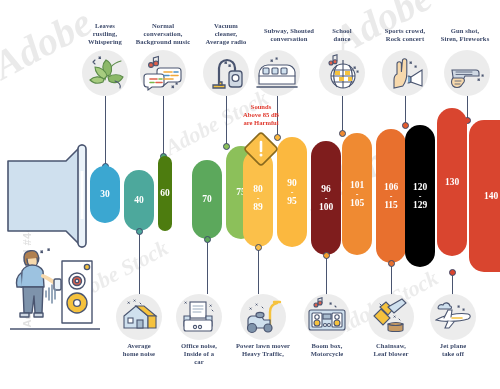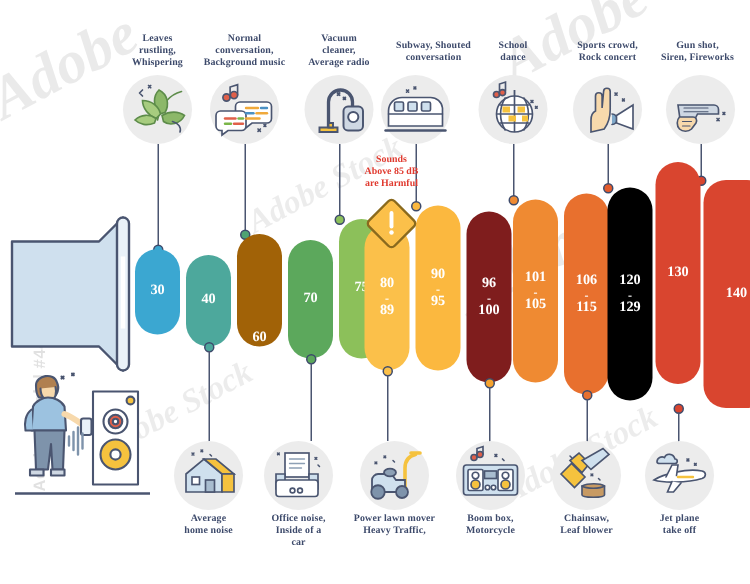--- a/index.html
+++ b/index.html
@@ -286,21 +286,21 @@
 
   <div class="conn" style="left:466.5px;top:96px;height:24px;"></div>
   <div class="dot r1" style="left:463.5px;top:117px;"></div>
 
   <div class="bar" style="left:90px;top:166px;width:30px;height:57px;background:#3ba7d1;">
     <span class="v">30</span>
   </div>
   <div class="bar" style="left:124px;top:170px;width:30px;height:61px;background:#4da89c;">
     <span class="v">40</span>
   </div>
-  <div class="bar" style="left:158px;top:156px;width:30px;height:75px;background:#a16207;justify-content:flex-end;">
+  <div class="bar" style="left:158px;top:156px;width:14px;height:75px;background:#4d7c0f;">
     <span class="v">60</span>
   </div>
   <div class="bar" style="left:192px;top:160px;width:30px;height:79px;background:#5ca85c;">
     <span class="v">70</span>
   </div>
   <div class="bar" style="left:226px;top:146px;width:30px;height:93px;background:#8cc05a;">
     <span class="v">75</span>
   </div>
   <div class="bar" style="left:243px;top:150px;width:30px;height:97px;background:#fbc04a;">
     <span class="v">80</span>

